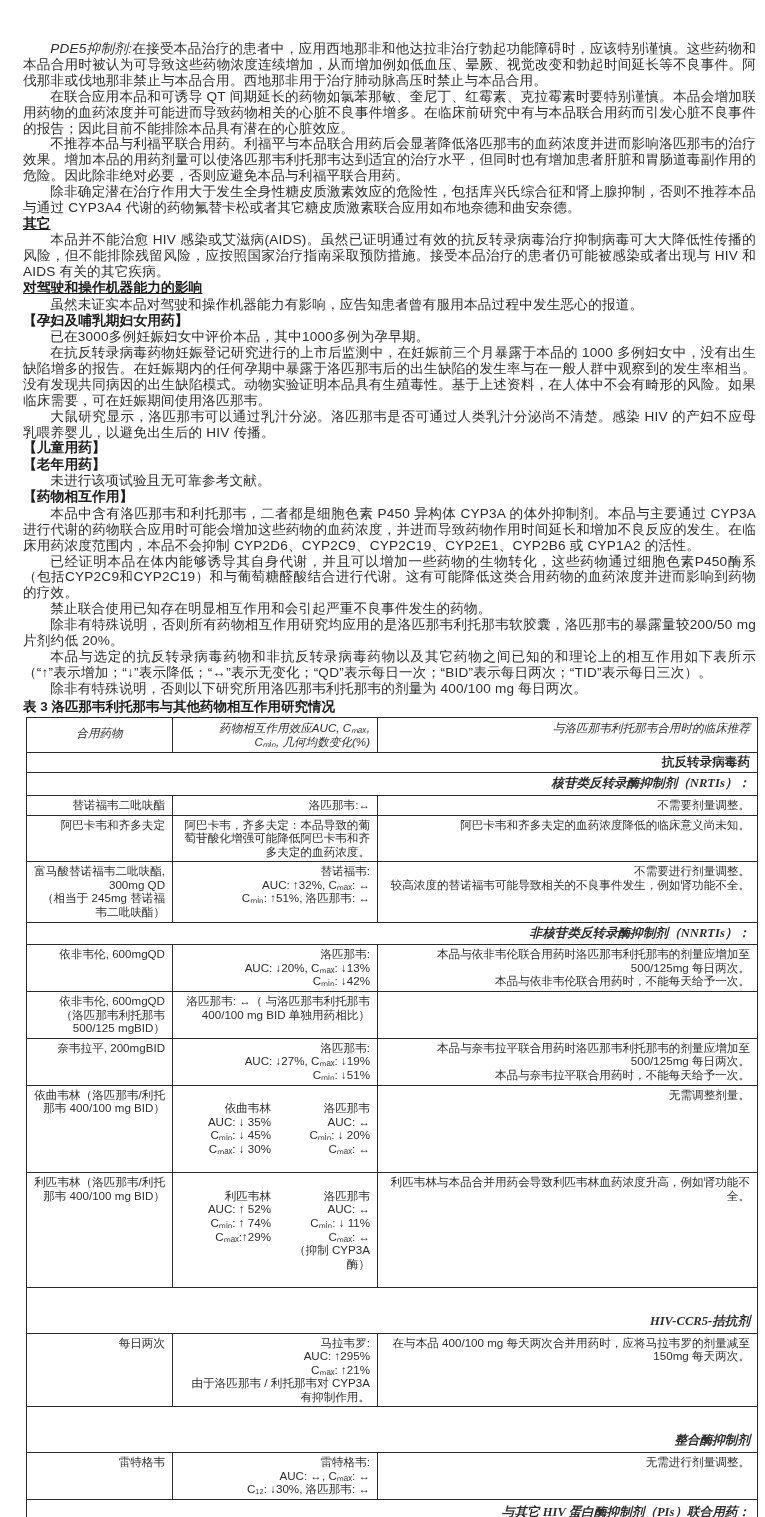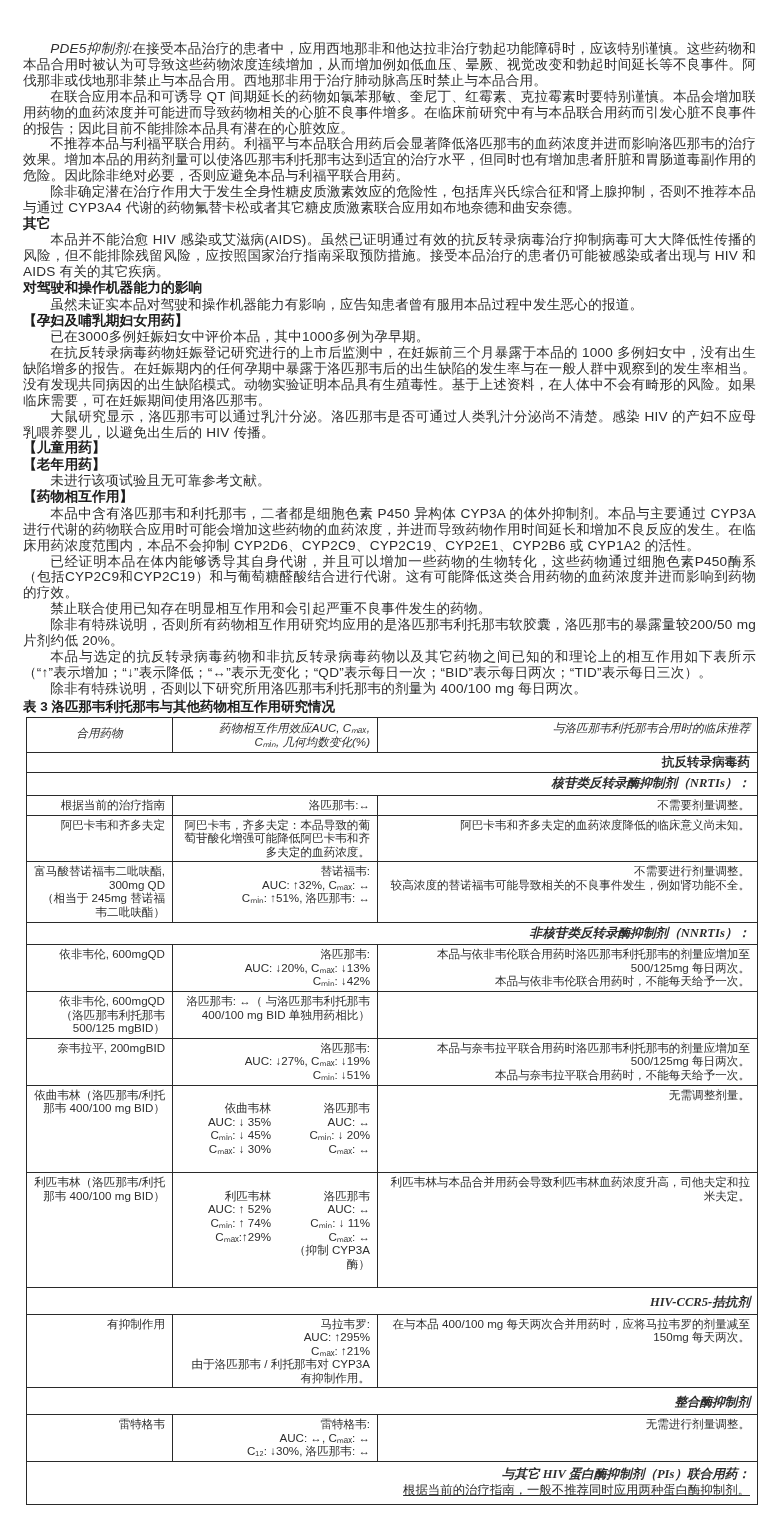--- a/index.html
+++ b/index.html
@@ -12,21 +12,21 @@
   .page { padding:41px 9px 0 23px; }
   .para {
     font-size:13.6px; line-height:15.9px;
     text-align:justify; text-indent:2em;
     letter-spacing:0.2px;
   }
   .para .lead { font-style:italic; }
   .hd {
     font-size:13.8px; line-height:16.5px; font-weight:bold; color:#1c1c1c;
   }
-  .hd.u { }
+  .hd.u { text-decoration:underline; }
   .tbl-title {
     font-size:13.5px; font-weight:bold; text-align:left;
     line-height:17px; margin-top:1px; color:#1c1c1c;
   }
   table.ix {
     border-collapse:collapse; table-layout:fixed;
     width:731px; margin:2px 0 0 3px;
   }
   table.ix td {
     border:1.6px solid #2a2a2a;
@@ -44,21 +44,21 @@
   tr.sec td {
     font-weight:bold; font-size:12.6px; padding:3px 7px;
     white-space:normal;
   }
   tr.sub td {
     font-weight:bold; font-style:italic;
     font-family:"Liberation Serif", serif;
     font-size:12.6px; padding:4px 7px 4px 7px;
     white-space:normal;
   }
-  tr.gapsub td { padding-top:8px; }
+  tr.gapsub td { padding-top:27px; }
   .twocol { display:flex; }
   .twocol .colA { width:92px; white-space:pre-line; }
   .twocol .colB { width:100px; white-space:pre-line; }
   tr.foot td { white-space:normal; padding:4px 7px 6px 7px; }
   .foot-title {
     display:block;
     font-weight:bold; font-style:italic;
     font-family:"Liberation Serif", serif;
     font-size:12.6px; line-height:16px;
   }
@@ -120,21 +120,21 @@
       </tr>
 
       <tr class="sec">
         <td colspan="3">抗反转录病毒药</td>
       </tr>
       <tr class="sub">
         <td colspan="3">核苷类反转录酶抑制剂（NRTIs）：</td>
       </tr>
 
       <tr>
-        <td class="c-drug">根据当前的治疗指南</td>
+        <td class="c-drug">替诺福韦二吡呋酯</td>
         <td class="c-eff">洛匹那韦:↔</td>
         <td class="c-rec">不需要剂量调整。</td>
       </tr>
 
       <tr>
         <td class="c-drug">阿巴卡韦和齐多夫定</td>
         <td class="c-eff">阿巴卡韦，齐多夫定：本品导致的葡萄苷酸化增强可能降低阿巴卡韦和齐多夫定的血药浓度。</td>
         <td class="c-rec">阿巴卡韦和齐多夫定的血药浓度降低的临床意义尚未知。</td>
       </tr>
 
@@ -196,29 +196,29 @@
         <td class="c-eff">
           <span class="twocol"><span class="colA">利匹韦林
 AUC: ↑ 52%
 Cₘᵢₙ: ↑ 74%
 Cₘₐₓ:↑29%</span><span class="colB">洛匹那韦
 AUC: ↔
 Cₘᵢₙ: ↓ 11%
 Cₘₐₓ: ↔
 （抑制 CYP3A 酶）</span></span>
         </td>
-        <td class="c-rec">利匹韦林与本品合并用药会导致利匹韦林血药浓度升高，司他夫定和拉米夫定。</td>
+        <td class="c-rec">利匹韦林与本品合并用药会导致利匹韦林血药浓度升高，例如肾功能不全。</td>
       </tr>
 
       <tr class="sub gapsub">
         <td colspan="3">HIV-CCR5-拮抗剂</td>
       </tr>
 
       <tr>
-        <td class="c-drug">有抑制作用</td>
+        <td class="c-drug">每日两次</td>
         <td class="c-eff">马拉韦罗:
 AUC: ↑295%
 Cₘₐₓ: ↑21%
 由于洛匹那韦 / 利托那韦对 CYP3A 有抑制作用。</td>
         <td class="c-rec">在与本品 400/100 mg 每天两次合并用药时，应将马拉韦罗的剂量减至 150mg 每天两次。</td>
       </tr>
 
       <tr class="sub gapsub">
         <td colspan="3">整合酶抑制剂</td>
       </tr>

